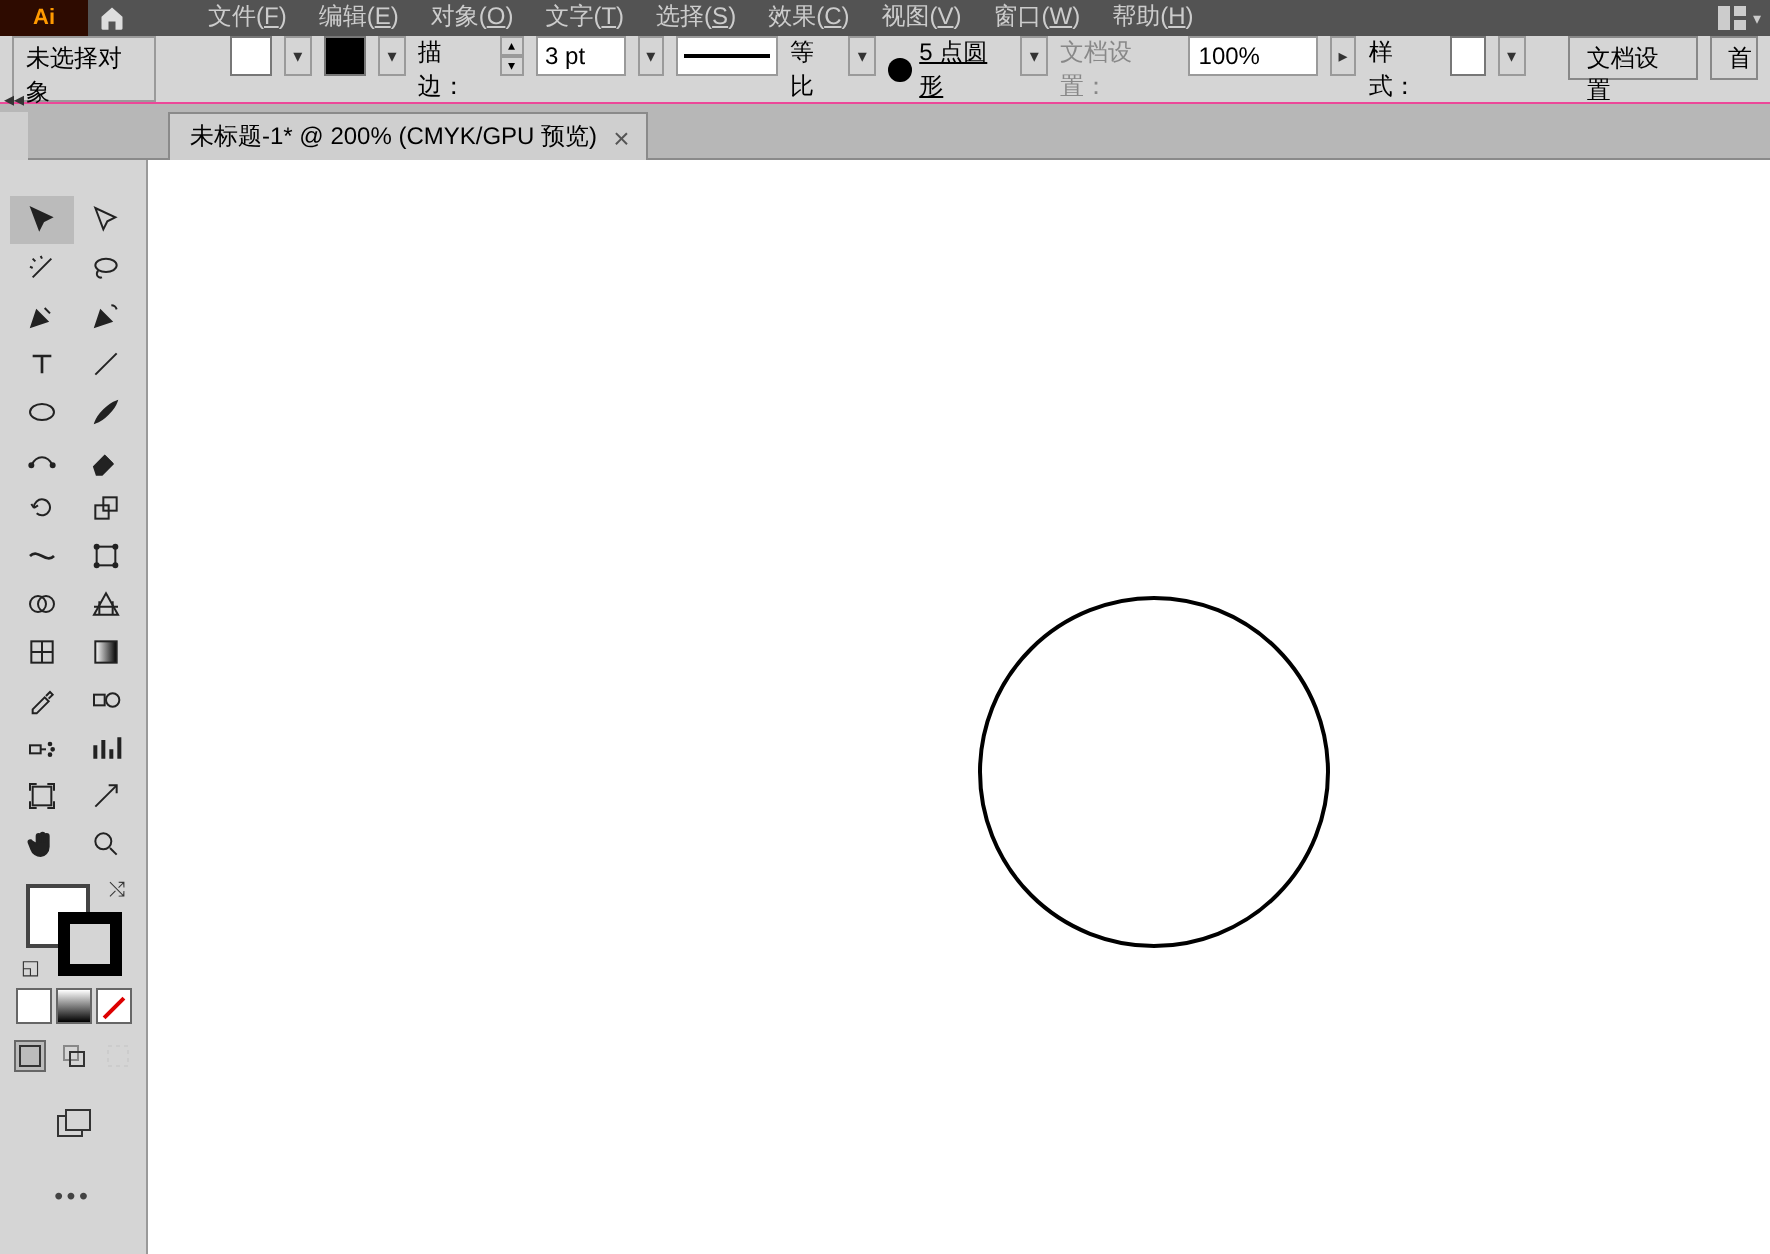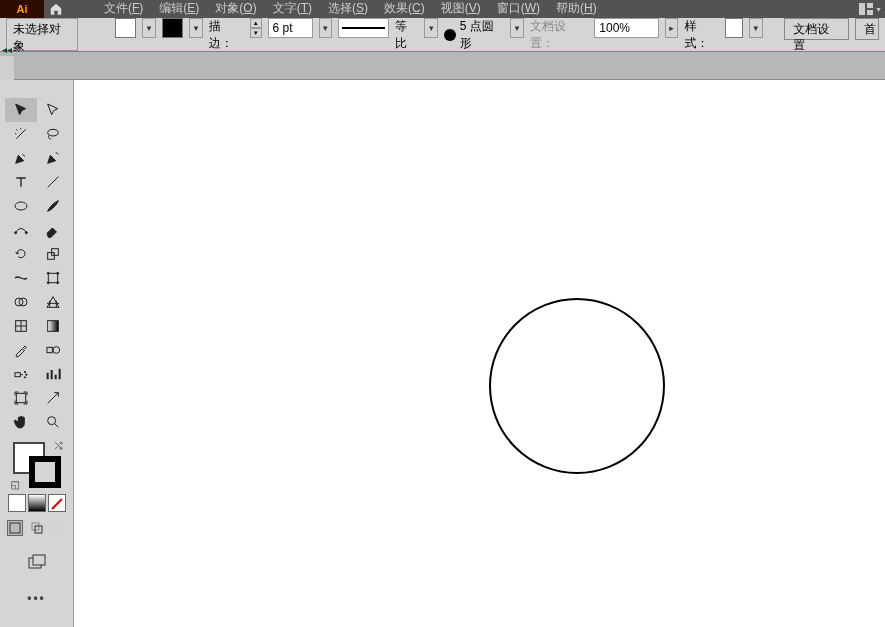--- a/index.html
+++ b/index.html
@@ -114,30 +114,30 @@
   <span class="dd-caret">▾</span>
 
   <span class="swatch black"></span>
   <span class="dd-caret">▾</span>
 
   <span class="opt-label">描边：</span>
   <div class="stepper">
       <div>▴</div>
       <div>▾</div>
     </div>
-  <div class="num-field">6 pt</div>
+  <div class="num-field">3 pt</div>
   <span class="dd-caret">▾</span>
 
   <div class="stroke-preview">
       <div class="line"></div>
     </div>
   <span class="opt-label">等比</span>
   <span class="dd-caret">▾</span>
 
-  <span style="display:flex; align-items:center;">
+  <span style="display:flex; align-items:center;text-decoration:underline;">
     <span class="dot-icon"></span>
     <span>5 点圆形</span>
   </span>
   <span class="dd-caret">▾</span>
 
   <span class="opt-label" style="color:#888">文档设置：</span>
   <div class="num-field" id="opacity-field">100%</div>
   <span class="dd-caret">▸</span>
 
   <span class="opt-label">样式：</span>
@@ -145,20 +145,24 @@
   <span class="dd-caret">▾</span>
 
   <div style="width:10px"></div>
   <div class="btn">文档设置</div>
   <div class="btn" style="padding-right:2px">首</div>
 </div>
 
 <div id="tabrow">
   <div id="toolbar-toggle">◂◂</div>
   <div id="ruler-origin"></div>
+  <div id="doc-tab">
+    <span>未标题-1* @ 200% (CMYK/GPU 预览)</span>
+    <span class="close">×</span>
+  </div>
 </div>
 
 <div id="main">
 
   <div id="toolbox">
     <div id="tooltitle"></div>
     <div id="toolgrid">
       <div class="tool selected">
           <svg viewBox="0 0 24 24">
             <path class="filled" d="M4 3l6 16 3-6 6-3z"></path>

